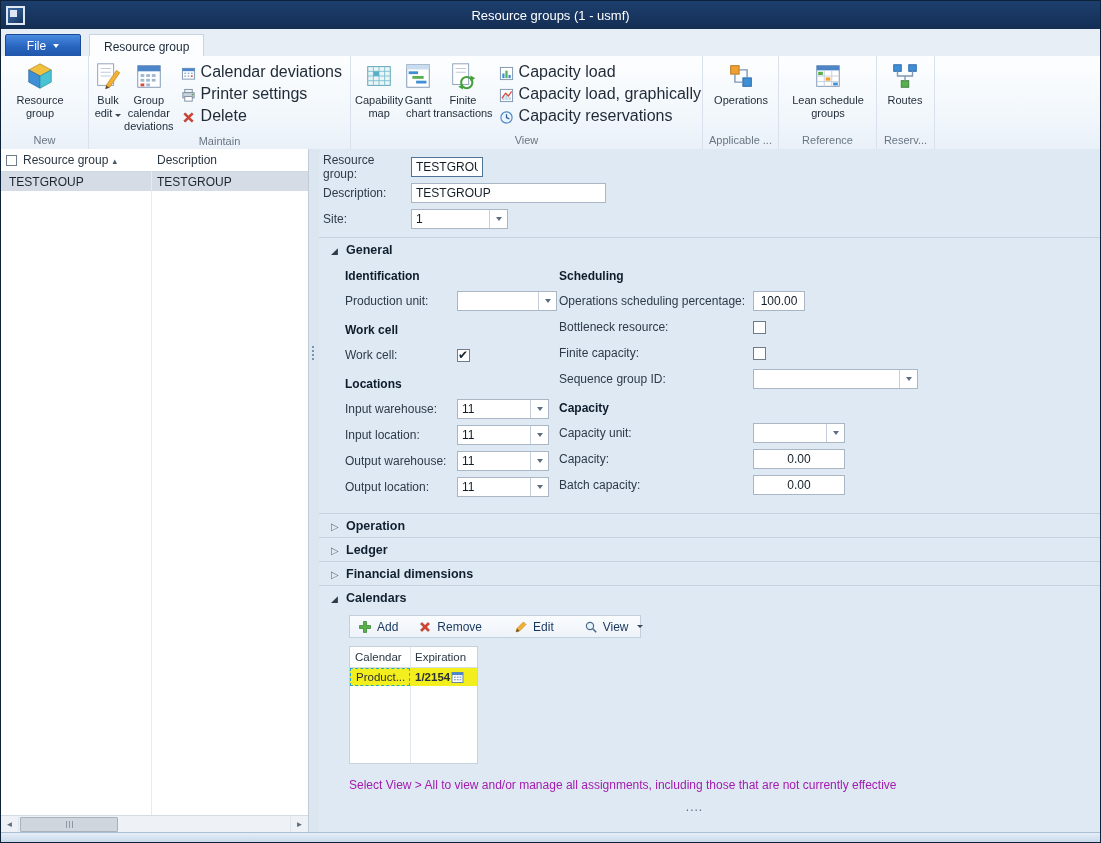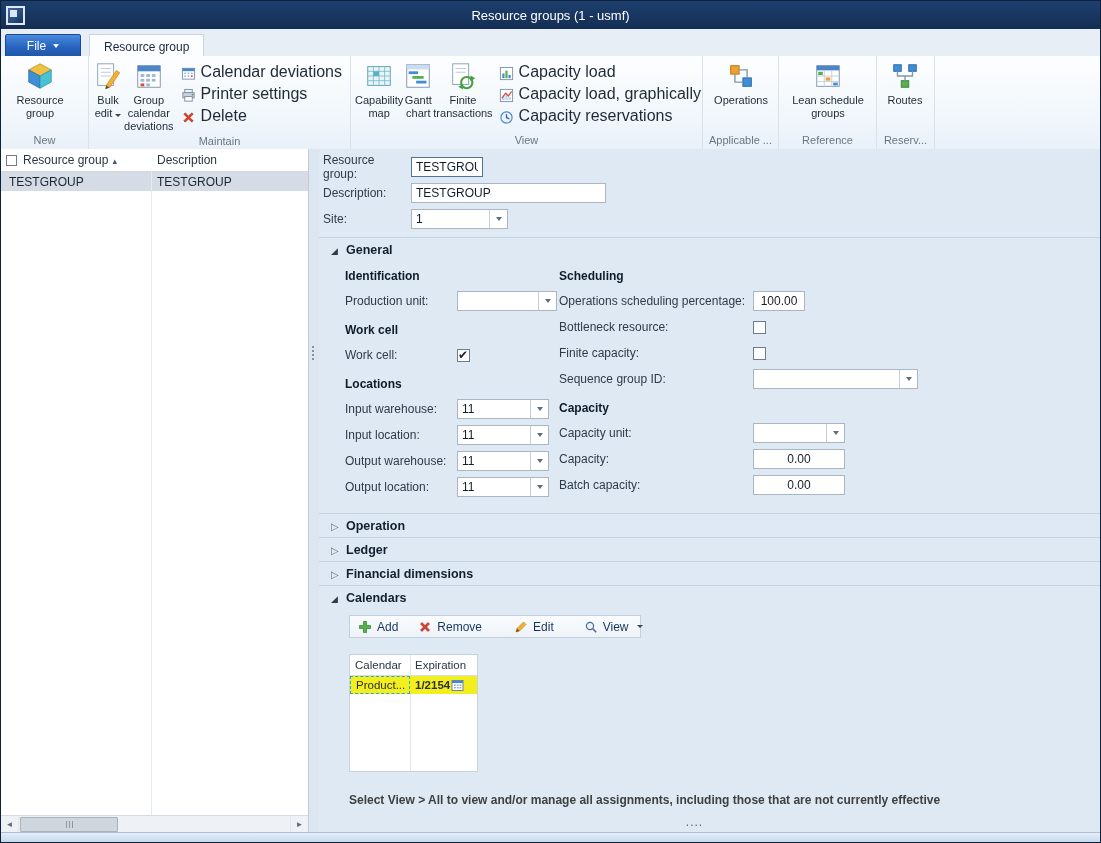--- a/index.html
+++ b/index.html
@@ -95,31 +95,31 @@
   .cb.checked::before{content:"✔";font-size:12px;color:#1c2631;position:absolute;left:0;top:-2px;}
   .cb-sm{width:11px;height:11px;}
 
   
   .cal-body{padding:6px 0 8px 30px;}
   .cal-toolbar{width:292px;height:23px;box-sizing:border-box;border:1px solid #c2cfdc;background:linear-gradient(#fafcfe,#eef3f9);display:flex;align-items:center;padding:0 4px;}
   .tbtn{display:flex;align-items:center;gap:5px;font-size:12px;color:#17365d;padding:0 4px;white-space:nowrap;cursor:default;}
   .tbtn.sp1{margin-left:12px;}
   .tbtn.sp2{margin-left:24px;}
   .tbtn.sp3{margin-left:22px;}
-  .cal-grid{width:129px;height:118px;box-sizing:border-box;border:1px solid #c6d2de;background:#fff;margin-top:16px;position:relative;font-size:11.5px;}
+  .cal-grid{width:129px;height:118px;box-sizing:border-box;border:1px solid #c6d2de;background:#fff;margin-top:8px;position:relative;font-size:11.5px;}
   .cg-header{display:flex;height:20px;align-items:center;border-bottom:1px solid #d5dde6;color:#2a3642;}
   .cg-c1{width:60px;padding-left:5px;box-sizing:border-box;flex:none;}
   .cg-c2{flex:1;padding-left:5px;}
   .cg-div{position:absolute;left:60px;top:0;bottom:0;border-left:1px solid #e0e6ed;}
   .cg-row{display:flex;height:18px;align-items:stretch;color:#2a3036;}
   .cell{display:flex;align-items:center;box-sizing:border-box;}
   .hl{background:#f3ef1f;}
   .sel-cell{border:1px dashed #2aa8c8;}
   .exp-cell{justify-content:space-between;padding-right:13px;position:relative;z-index:1;font-weight:bold;}
-  .cal-note{margin-top:21px;font-size:12px;color:#404040;font-weight:bold;}
+  .cal-note{margin-top:14px;font-size:12px;color:#a21caf;}
   .cal-grip{text-align:center;color:#5a6a7a;font-size:12px;letter-spacing:1px;margin:8px 60px 2px 0;}
 
   
   .statusbar{position:absolute;left:0;right:0;bottom:0;height:9px;background:linear-gradient(#e6eef7,#c9d9ec);border-top:1px solid #aabfd6;}
 </style>
 </head>
 <body>
 
 <div class="window">
 

